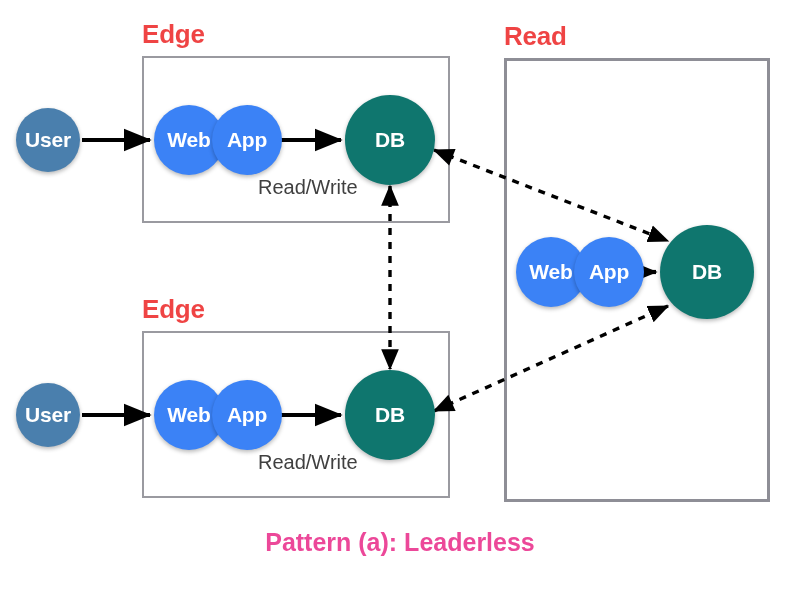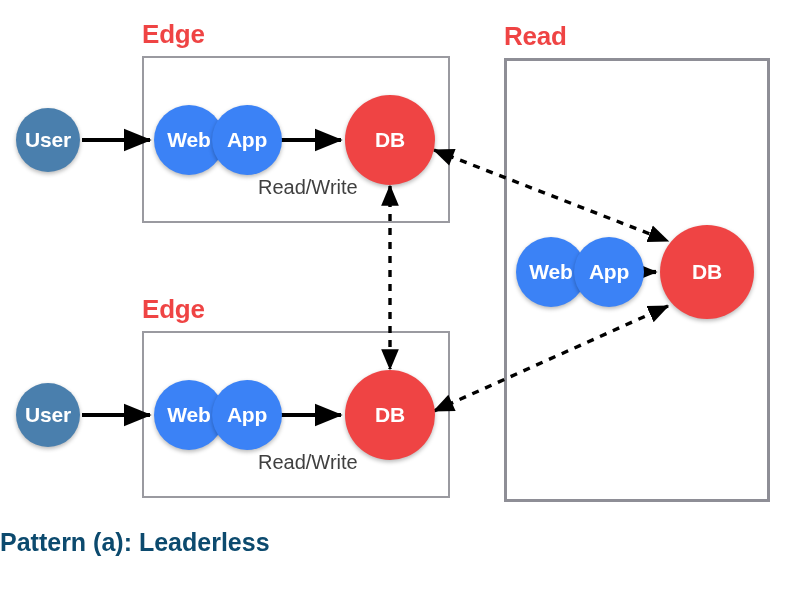--- a/index.html
+++ b/index.html
@@ -47,36 +47,37 @@
     justify-content: center;
     color: #ffffff;
     font-weight: bold;
     font-size: 21px;
     letter-spacing: -0.2px;
     box-shadow: 0 2px 4px rgba(0,0,0,0.28);
     box-sizing: border-box;
   }
   .node.user  { background: #4a7fad; }
   .node.app   { background: #3b82f6; }
-  .node.db    { background: #ef4444; }
+  .node.db    { background: #0f766e; }
   .node-label { pointer-events: none; }
 
   
   .free-text {
     position: absolute;
     font-size: 20px;
     color: #404040;
     white-space: nowrap;
   }
   .caption {
     position: absolute;
     font-size: 25px;
     font-weight: bold;
-    color: #0c4a6e;
+    color: #ec4899;
     white-space: nowrap;
+    text-align: center;
     width: 100%;
     left: 0;
   }
   
   #arrows {
     position: absolute;
     left: 0;
     top: 0;
     width: 800px;
     height: 600px;

